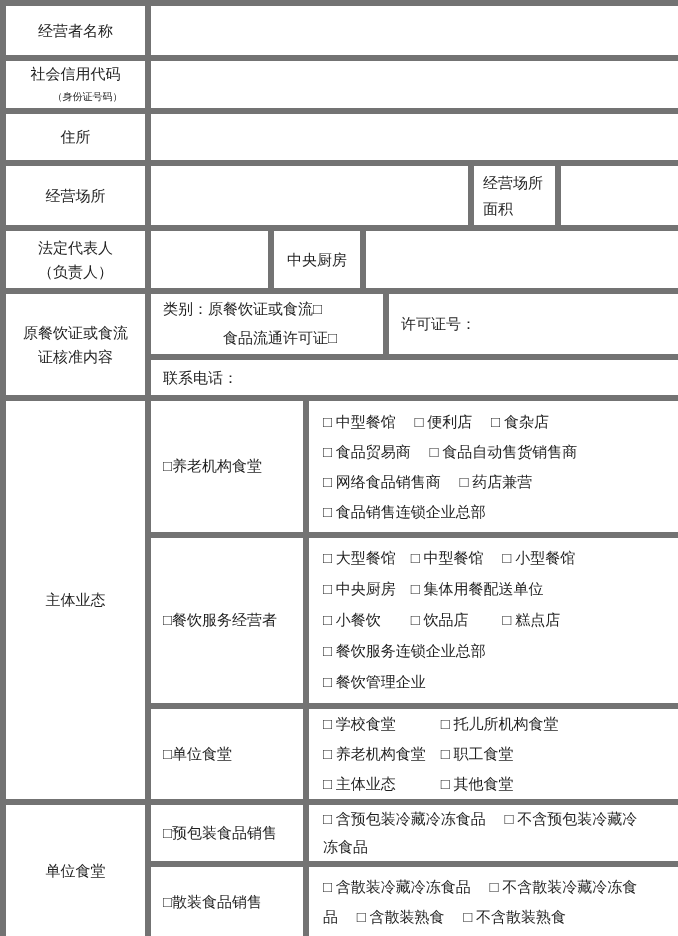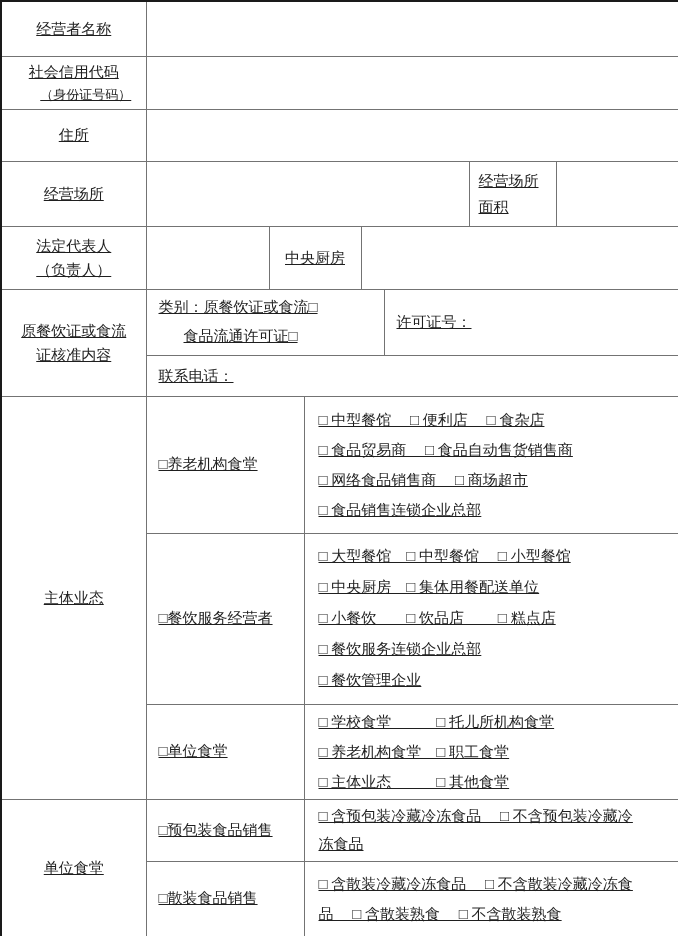--- a/index.html
+++ b/index.html
@@ -13,34 +13,33 @@
     color: #1f1f1f;
   }
   table.form {
     border-collapse: collapse;
     table-layout: fixed;
     width: 678px;
     height: 936px;
     border: 2px solid #1a1a1a;
   }
   td {
-    border: 1px solid #737373;
+    border: 6px solid #737373;
     padding: 0;
     font-size: 15px;
     vertical-align: middle;
     overflow: hidden;
     background: #ffffff;
-    text-decoration: underline;
   }
   td.lbl {
     text-align: center;
     line-height: 24px;
   }
   td.lbl .sub {
-    font-size: 13px;
+    font-size: 10px;
     line-height: 22px;
     margin-left: 24px;
   }
   td.blank {
     background: #ffffff;
   }
   td.leftcell {
     text-align: left;
     padding-left: 12px;
     line-height: 26px;
@@ -49,21 +48,21 @@
     text-align: left;
     padding-left: 9px;
     line-height: 26px;
   }
   td.category {
     text-align: left;
     padding-left: 12px;
     line-height: 29px;
   }
   td.category .indent {
-    margin-left: 25px;
+    margin-left: 60px;
   }
   td.groupname {
     text-align: left;
     padding-left: 12px;
   }
   td.opts {
     text-align: left;
     padding-left: 14px;
   }
   td.opts div {
@@ -142,21 +141,21 @@
   <tr style="height:41px">
     <td class="leftcell" colspan="7">联系电话：</td>
   </tr>
 
   <tr style="height:137px">
     <td class="lbl" rowspan="3">主体业态</td>
     <td class="groupname" colspan="2">□养老机构食堂</td>
     <td class="opts lh30" colspan="5">
       <div>□ 中型餐馆　 □ 便利店　 □ 食杂店</div>
       <div>□ 食品贸易商　 □ 食品自动售货销售商</div>
-      <div>□ 网络食品销售商　 □ 商场超市</div>
+      <div>□ 网络食品销售商　 □ 药店兼营</div>
       <div>□ 食品销售连锁企业总部</div>
     </td>
   </tr>
 
   <tr style="height:171px">
     <td class="groupname" colspan="2">□餐饮服务经营者</td>
     <td class="opts lh31" colspan="5">
       <div>□ 大型餐馆　□ 中型餐馆　 □ 小型餐馆</div>
       <div>□ 中央厨房　□ 集体用餐配送单位</div>
       <div>□ 小餐饮　　□ 饮品店　　 □ 糕点店</div>

